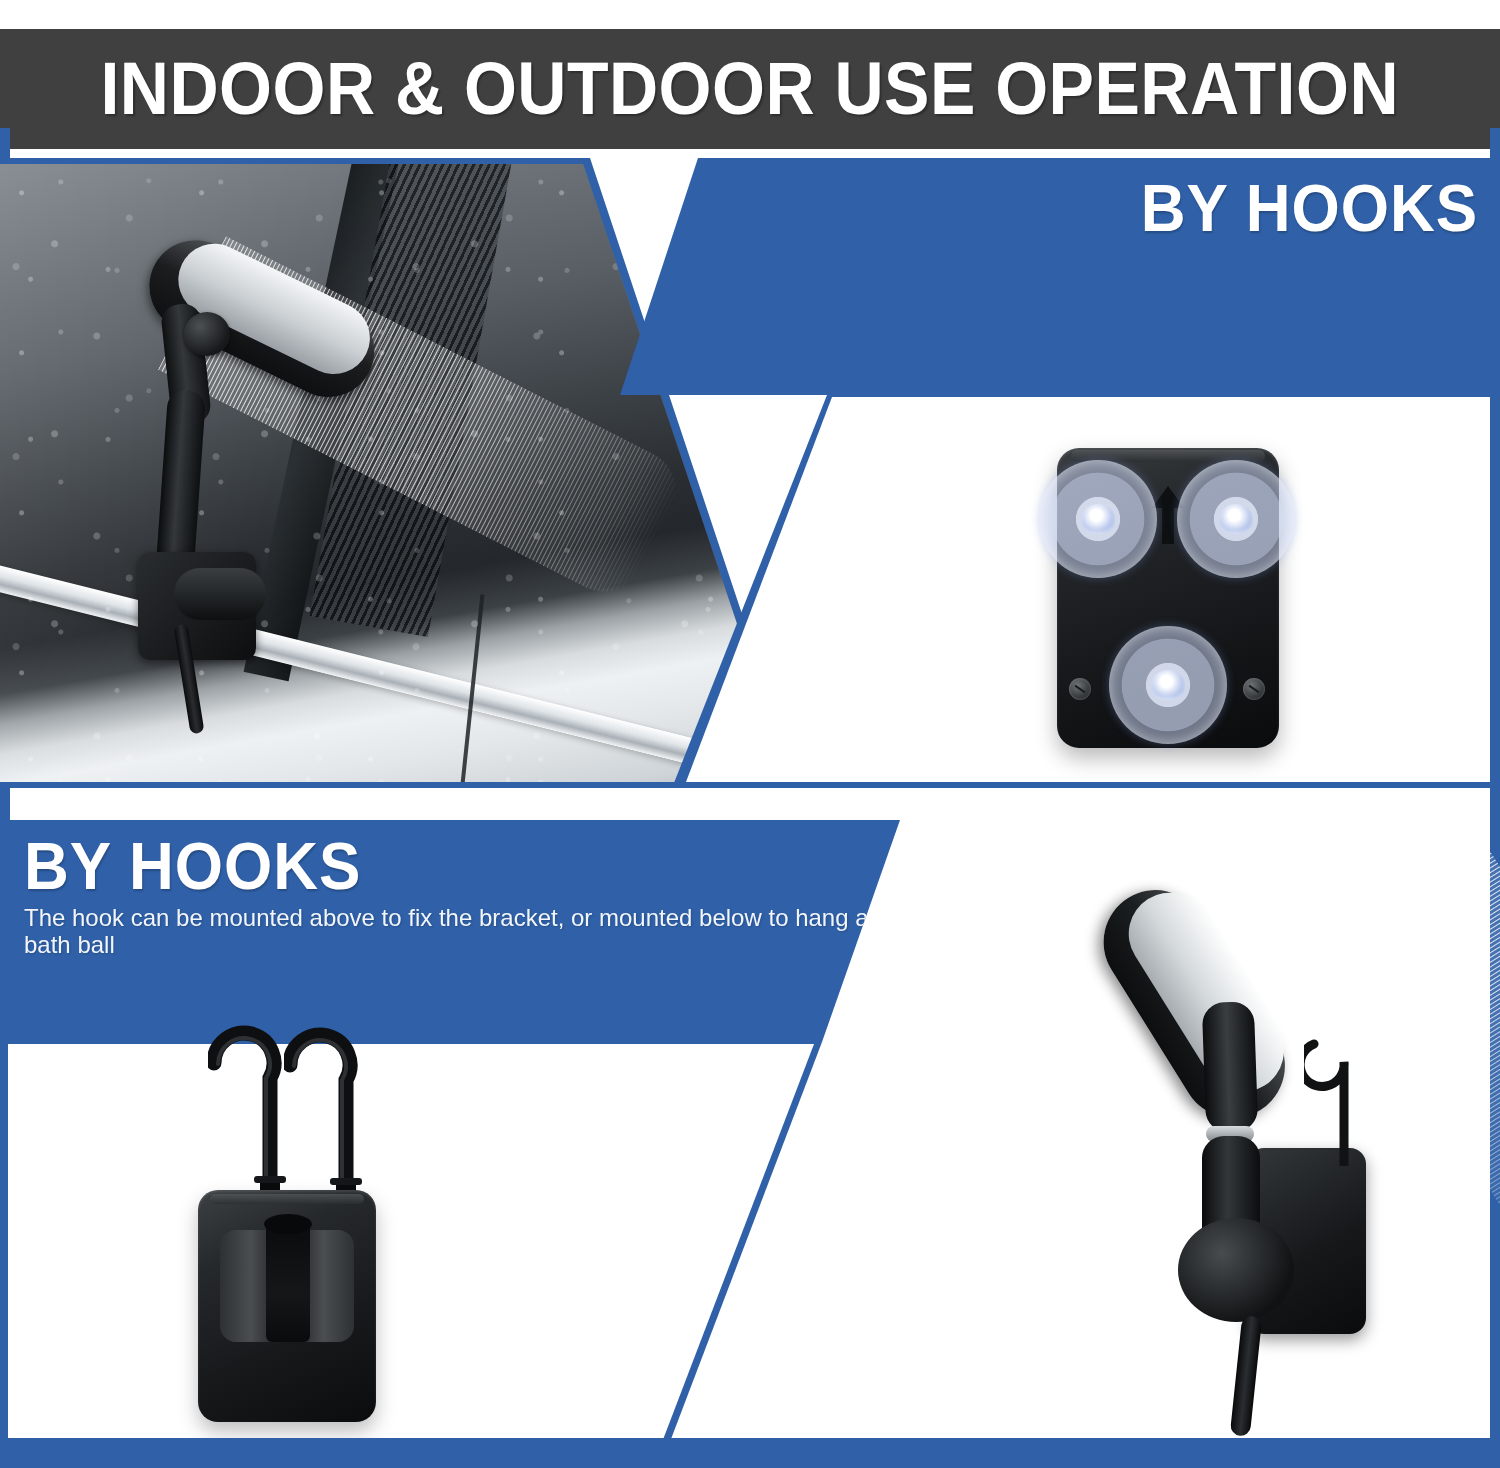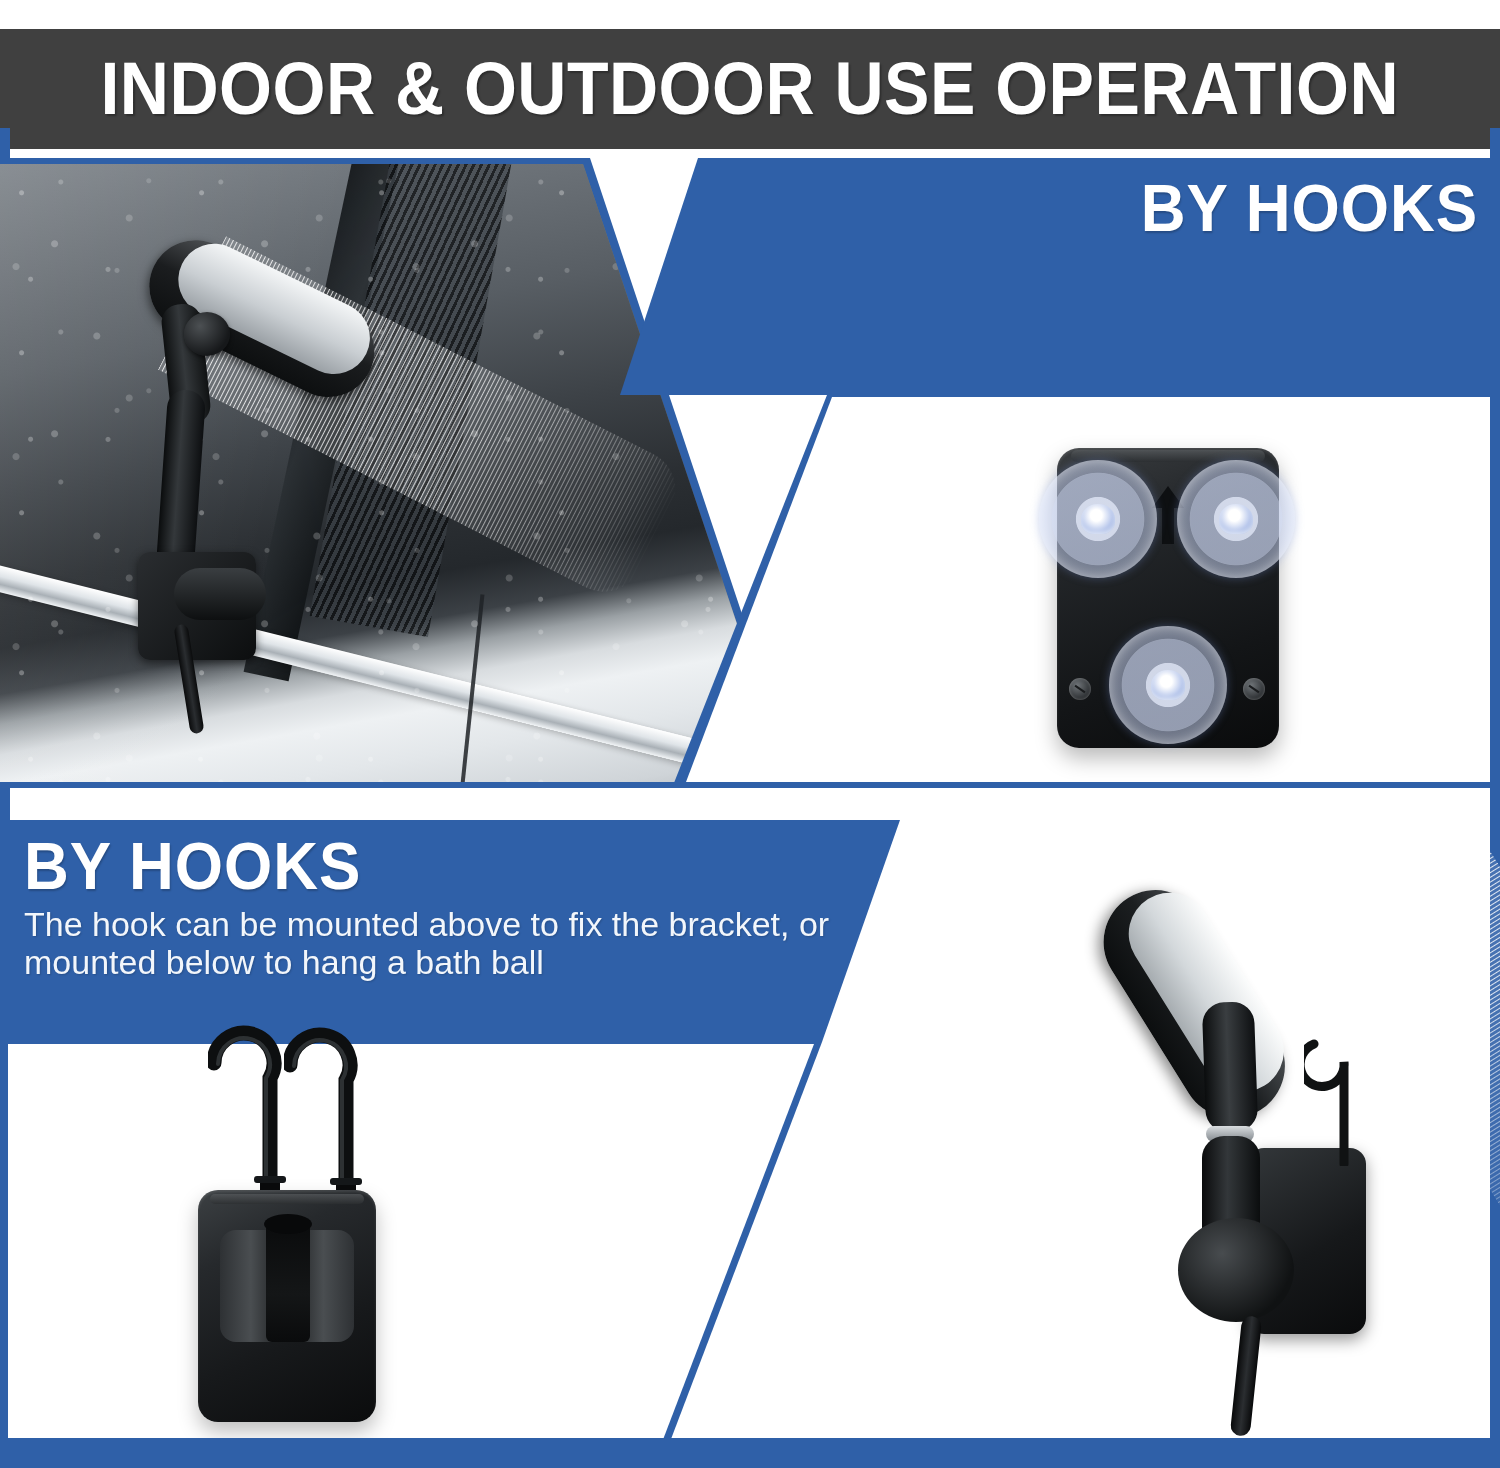--- a/index.html
+++ b/index.html
@@ -433,21 +433,21 @@
     font-size: 66px;
     line-height: 0.98;
     color: #ffffff;
     letter-spacing: 1px;
     transform: scaleX(0.94);
     transform-origin: left center;
     text-shadow: 1px 2px 2px rgba(0,0,0,0.22);
     margin: 0;
   }
   .panel-sub-left {
-    font-size: 34px;
+    font-size: 24px;
     line-height: 1.12;
     color: #f2f6fb;
     font-weight: 400;
     margin: 6px 0 0 0;
     text-shadow: 1px 1px 2px rgba(0,0,0,0.18);
   }
 
   
   .product-panel-bottom {
     position: absolute;

